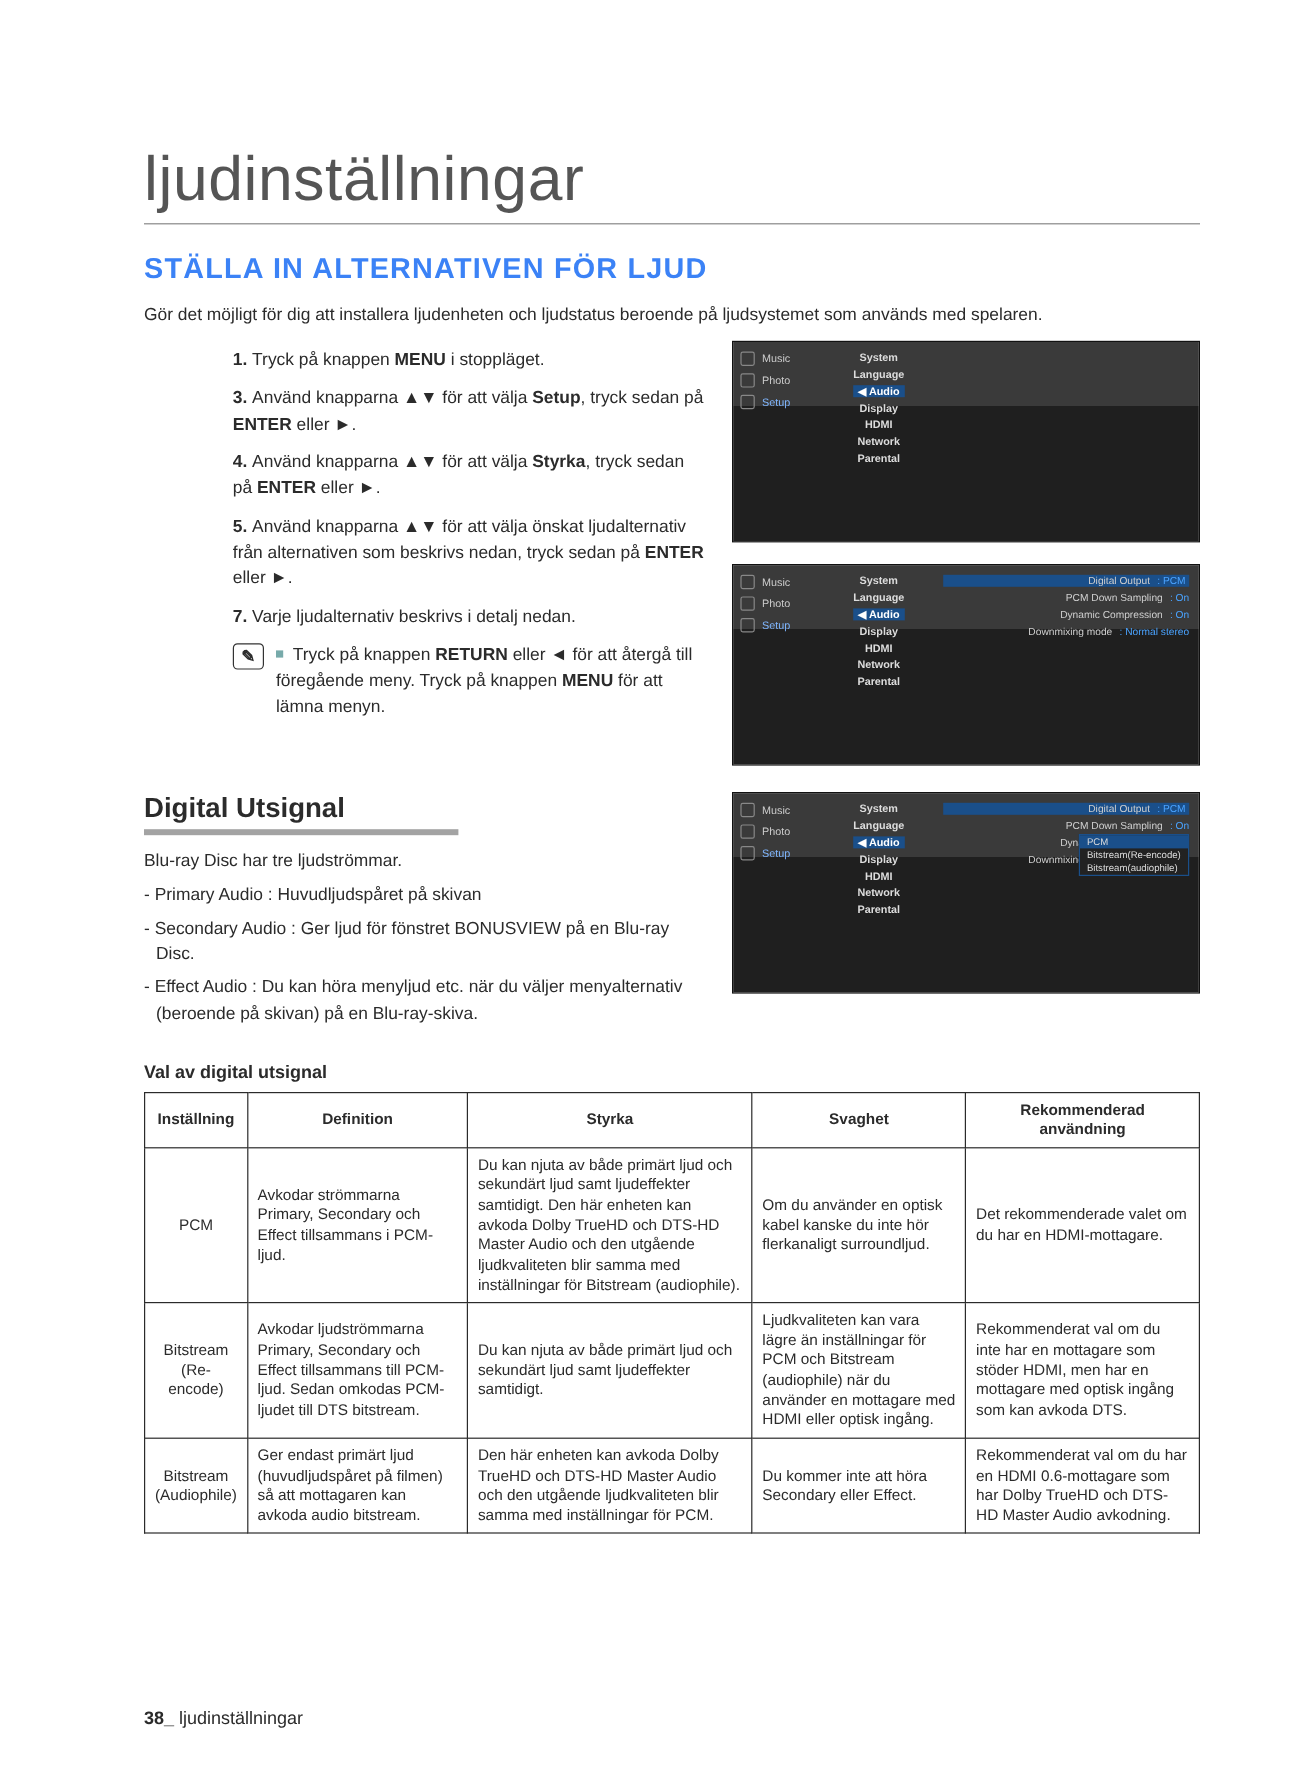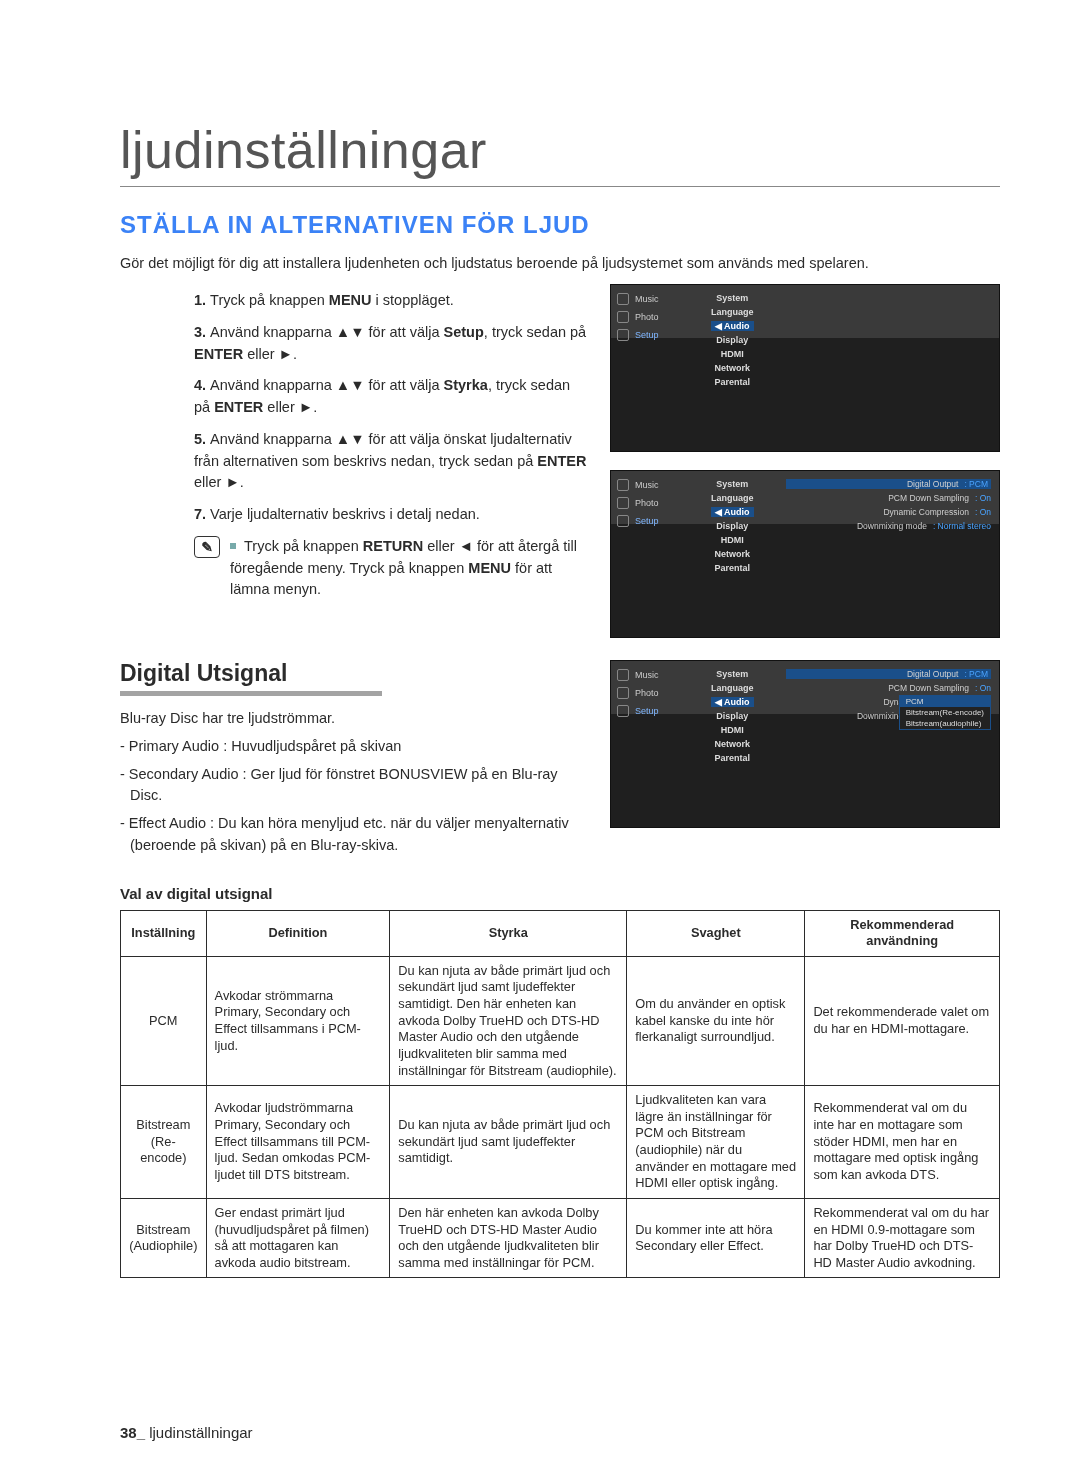--- a/index.html
+++ b/index.html
@@ -312,21 +312,21 @@
         <td>Avkodar ljudströmmarna Primary, Secondary och Effect tillsammans till PCM-ljud. Sedan omkodas PCM-ljudet till DTS bitstream.</td>
         <td>Du kan njuta av både primärt ljud och sekundärt ljud samt ljudeffekter samtidigt.</td>
         <td>Ljudkvaliteten kan vara lägre än inställningar för PCM och Bitstream (audiophile) när du använder en mottagare med HDMI eller optisk ingång.</td>
         <td>Rekommenderat val om du inte har en mottagare som stöder HDMI, men har en mottagare med optisk ingång som kan avkoda DTS.</td>
       </tr>
       <tr>
         <td class="c">Bitstream<br>(Audiophile)</td>
         <td>Ger endast primärt ljud (huvudljudspåret på filmen) så att mottagaren kan avkoda audio bitstream.</td>
         <td>Den här enheten kan avkoda Dolby TrueHD och DTS-HD Master Audio och den utgående ljudkvaliteten blir samma med inställningar för PCM.</td>
         <td>Du kommer inte att höra Secondary eller Effect.</td>
-        <td>Rekommenderat val om du har en HDMI 0.9-mottagare som har Dolby TrueHD och DTS-HD Master Audio avkodning.</td>
+        <td>Rekommenderat val om du har en HDMI 0.6-mottagare som har Dolby TrueHD och DTS-HD Master Audio avkodning.</td>
       </tr>
     </tbody>
 </table>
 
 <div class="footer">
   <span class="pn">38_</span>
   <span>ljudinställningar</span>
 </div>
 
 </body></html>

